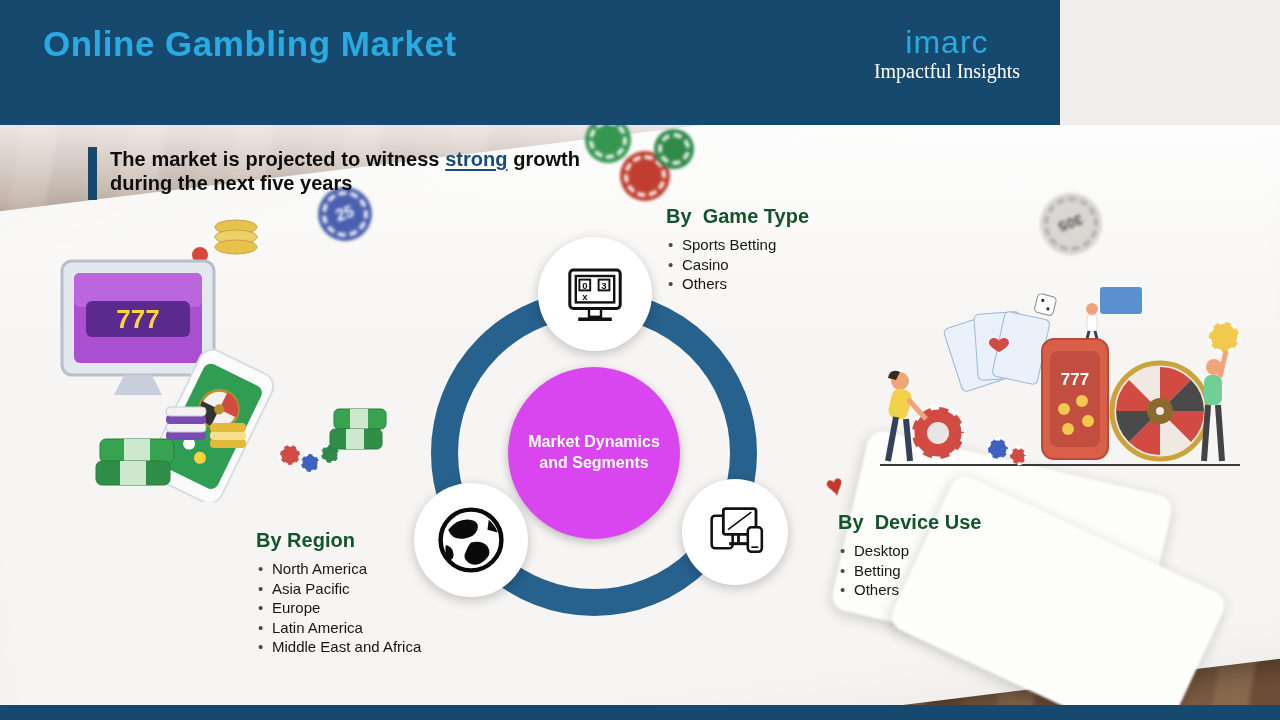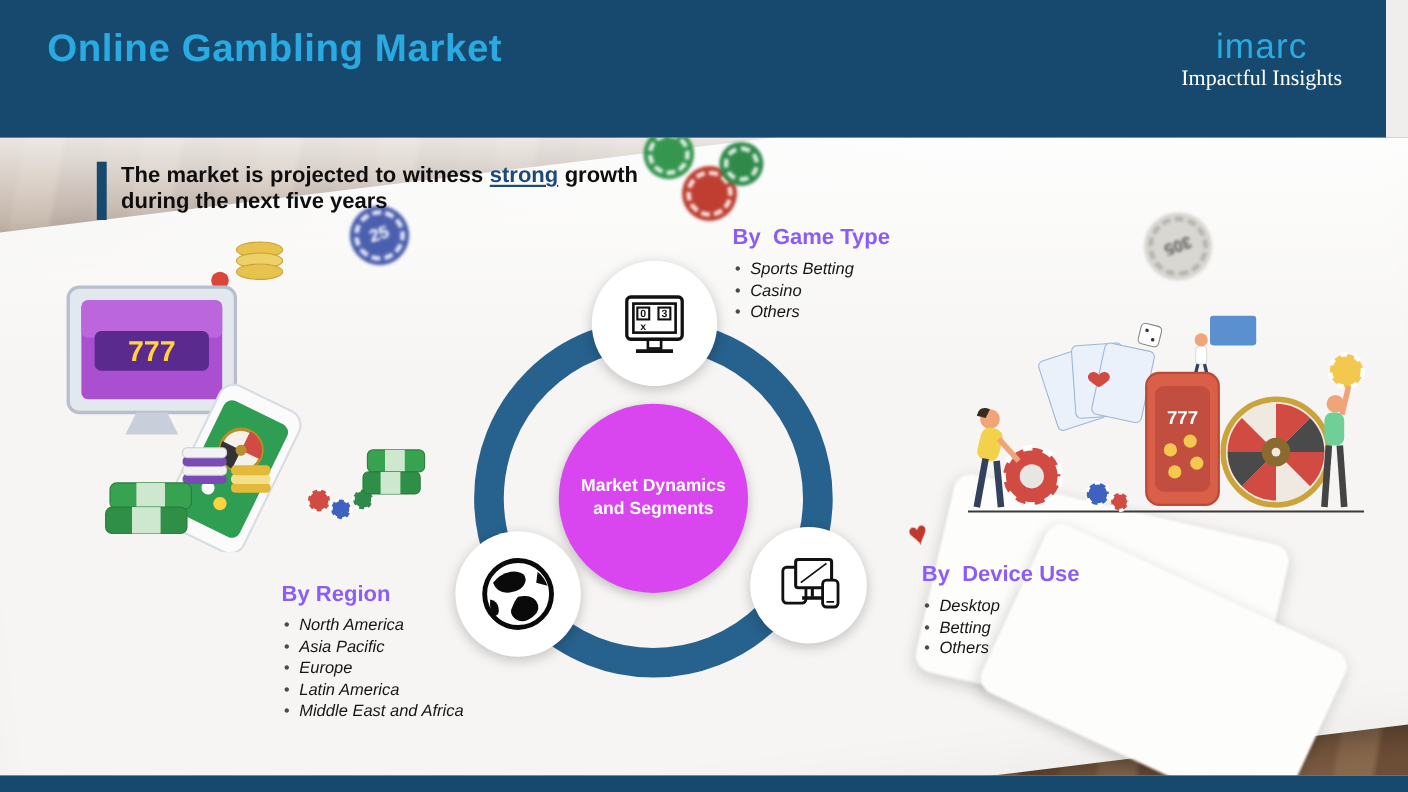--- a/index.html
+++ b/index.html
@@ -1,21 +1,21 @@
 <!DOCTYPE html>
 <html><head>
 <meta charset="utf-8">
 <style>
   * { margin:0; padding:0; box-sizing:border-box; }
   html,body { width:1280px; height:720px; }
   body { font-family:"Liberation Sans", sans-serif; background:#fff; }
   .stage { position:relative; width:1280px; height:720px; overflow:hidden; background:#efeeec; }
 
   
-  .header { position:absolute; left:0; top:0; width:1260px; height:125px; background:#17496e; z-index:10; }
+  .header { position:absolute; left:0; top:0; width:1060px; height:125px; background:#17496e; z-index:10; }
   .header h1 { position:absolute; left:43px; top:24px; font-size:35px; font-weight:bold; color:#29abe2; letter-spacing:.5px; }
   .header h2 { position:absolute; left:43px; top:66px; font-size:19px; font-weight:bold; color:#ffffff; }
   .logo { position:absolute; right:40px; top:26px; text-align:center; }
   .logo-word { font-size:32px; font-weight:normal; color:#29abe2; letter-spacing:1px; line-height:1; }
   .logo-tag { font-family:"Liberation Serif", serif; font-size:20px; color:#ffffff; margin-top:2px; }
 
   
   .content { position:absolute; left:0; top:125px; width:1280px; height:580px; overflow:hidden; }
 
   .bg-wood { position:absolute; inset:-10px; background:repeating-linear-gradient(100deg,
@@ -59,22 +59,22 @@
       box-shadow:0 3px 10px rgba(0,0,0,.25); }
   .center-circle span { color:#fff; font-size:16px; font-weight:bold; width:140px; line-height:1.3; }
 
   .node { position:absolute; background:#fff; border-radius:50%; z-index:4;
       box-shadow:0 3px 12px rgba(0,0,0,.22); display:flex; align-items:center; justify-content:center; }
   .node-top   { left:538px; top:112px; width:114px; height:114px; }
   .node-left  { left:414px; top:358px; width:114px; height:114px; }
   .node-right { left:682px; top:354px; width:106px; height:106px; }
 
   .seg { position:absolute; z-index:5; }
-  .seg h3 { font-size:20px; font-weight:bold; color:#8b5cf6; white-space:pre-wrap; margin-bottom:7px; }
-  .seg ul { list-style:none;font-style:italic; }
+  .seg h3 { font-size:20px; font-weight:bold; color:#14532d; white-space:pre-wrap; margin-bottom:7px; }
+  .seg ul { list-style:none; }
   .seg li { font-size:15px; color:#161616; line-height:19.5px; padding-left:16px; position:relative; }
   .seg li::before { content:"•"; position:absolute; left:2px; color:#4a4a4a; }
   .seg-game   { left:666px; top:80px; }
   .seg-device { left:838px; top:386px; }
   .seg-region { left:256px; top:404px; }
 
   
   .highlight { position:absolute; left:40px; top:22px; width:540px; z-index:5; display:flex;padding-left:48px; }
   .highlight .bar { width:9px; height:53px; background:#17496e; margin-right:13px; flex:none; }
   .highlight p { font-size:20px; font-weight:bold; color:#0e0e0e; line-height:1.22; text-align:justify; width:508px; }

